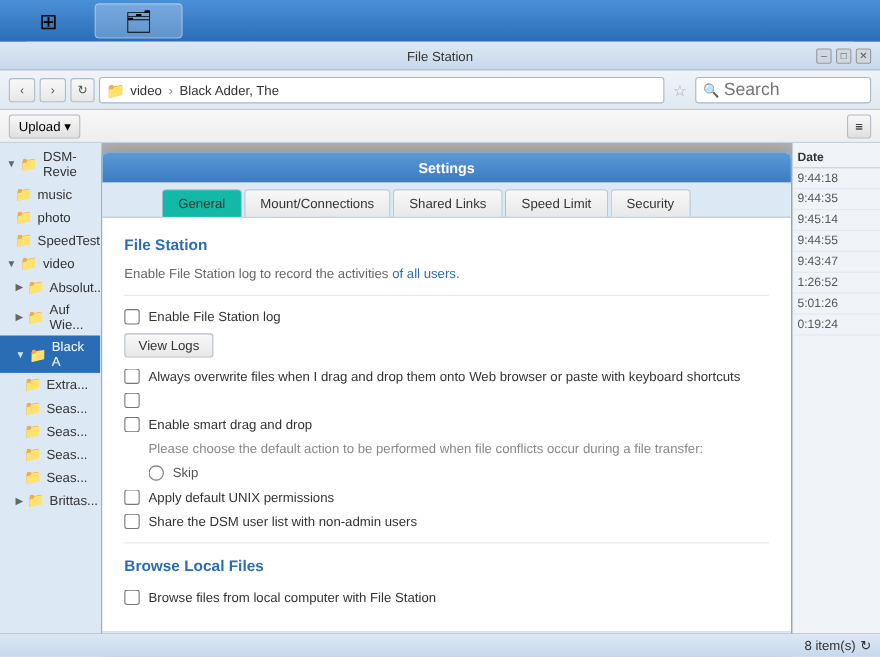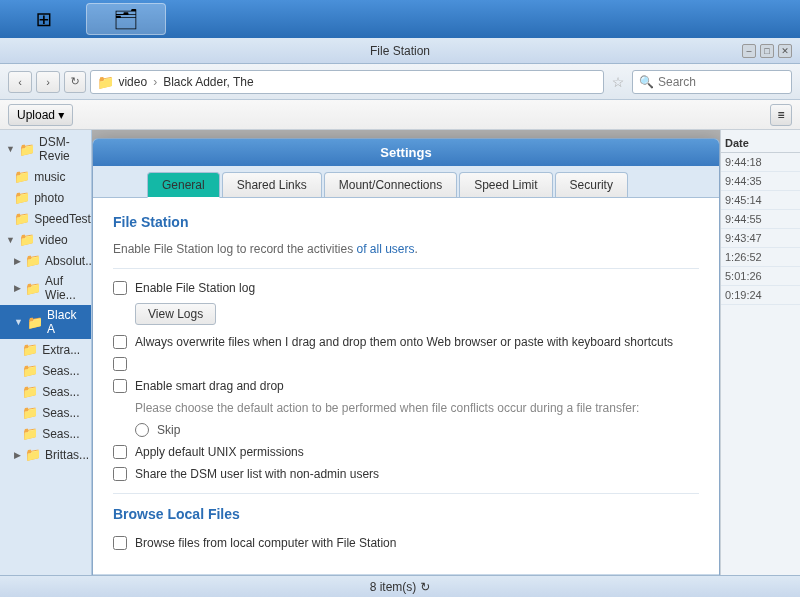--- a/index.html
+++ b/index.html
@@ -155,21 +155,21 @@
       border: 1px solid #a8b8c8;
       border-radius: 3px;
       height: 24px;
       padding: 0 6px;
       gap: 4px;
       width: 160px;
     }
     .search-input {
       border: none;
       outline: none;
-      font-size: 12px;
+      font-size: 16px;
       color: #a21caf;
       width: 120px;
     }
 
     .fs-action-bar {
       display: flex;
       align-items: center;
       background: linear-gradient(180deg, #f8f8f8 0%, #eeeeee 100%);
       height: 30px;
       padding: 0 8px;
@@ -362,21 +362,20 @@
       width: 14px;
       height: 14px;
       cursor: pointer;
     }
     .checkbox-label {
       color: #333;
       font-size: 12px;
     }
 
     .view-logs-btn {
-      margin-left: 22px;
       margin-bottom: 10px;
       padding: 3px 12px;
       border: 1px solid #b0bcc8;
       border-radius: 3px;
       background: linear-gradient(180deg, #f8f8f8 0%, #e8e8e8 100%);
       cursor: pointer;
       font-size: 12px;
       color: #333;
     }
 
@@ -426,21 +425,21 @@
     .status-bar {
       position: absolute;
       bottom: 0;
       left: 0;
       right: 0;
       height: 22px;
       background: linear-gradient(180deg, #dce8f4 0%, #c8d8ec 100%);
       border-top: 1px solid #a0b8d0;
       display: flex;
       align-items: center;
-      justify-content: center;
+      justify-content: flex-end;
       padding: 0 8px;
       font-size: 12px;
       color: #333;
       gap: 4px;
     }
   </style>
 </head>
 <body>
 
 <div class="taskbar">
@@ -588,24 +587,24 @@
 
           <div class="dialog-titlebar">
             <span>Settings</span>
           </div>
 
           <div class="dialog-tabs">
             <div class="dialog-tab active">
               <span>General</span>
             </div>
             <div class="dialog-tab">
+              <span>Mount/Connections</span>
+            </div>
+            <div class="dialog-tab">
               <span>Shared Links</span>
-            </div>
-            <div class="dialog-tab">
-              <span>Mount/Connections</span>
             </div>
             <div class="dialog-tab">
               <span>Speed Limit</span>
             </div>
             <div class="dialog-tab">
               <span>Security</span>
             </div>
           </div>
 
           <div class="dialog-body">

